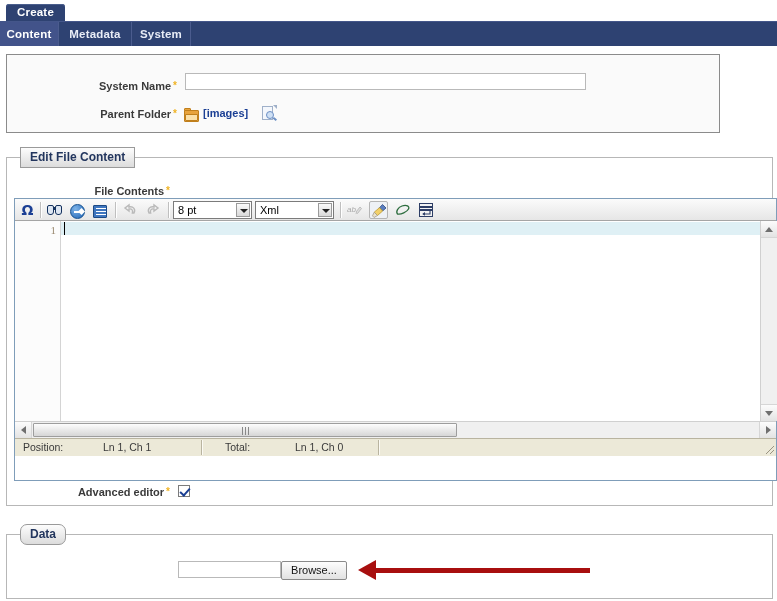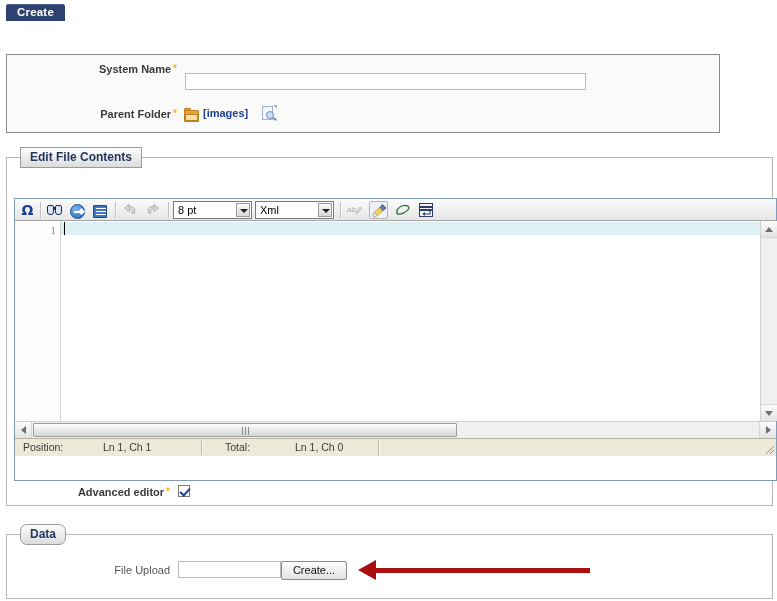--- a/index.html
+++ b/index.html
@@ -149,24 +149,32 @@
 </style>
 </head>
 <body>
 
 <div class="page">
 
   <div class="tabstrip">
     <div class="create-tab">Create</div>
   </div>
 
+  <div class="navbar">
+    <div class="navitem active" style="left:0px;width:58px;text-align:center;padding:0;">Content</div>
+    <div class="navsep" style="left:58px;"></div>
+    <div class="navitem" style="left:59px;width:72px;text-align:center;padding:0;">Metadata</div>
+    <div class="navsep" style="left:131px;"></div>
+    <div class="navitem" style="left:132px;width:58px;text-align:center;padding:0;">System</div>
+    <div class="navsep" style="left:190px;"></div>
+  </div>
 
   <div class="panel" style="left:6px;top:54px;width:712px;height:77px;">
 
-    <div class="flabel" style="left:20px;top:8px;width:150px;">
+    <div class="flabel" style="left:20px;top:25px;width:150px;">
       <span>System Name</span><span class="req">*</span>
     </div>
     <input class="txtinput" style="left: 178px; top: 18px; width: 401px;" value="" placeholder="">
 
     <div class="flabel" style="left:20px;top:53px;width:150px;">
       <span>Parent Folder</span><span class="req">*</span>
     </div>
 
     <div class="folder-icon" style="left:177px;top:55px;">
       <div class="tab"></div>
@@ -176,22 +184,25 @@
     <a class="link" href="#" style="position:absolute;left:196px;top:52px;">[images]</a>
     <div class="docmag" style="left:255px;top:51px;">
       <div class="sheet"></div>
         <div class="fold"></div>
         <div class="glass"></div>
         <div class="handle"></div>
     </div>
   </div>
 
   <div class="fieldset" style="left:6px;top:157px;width:765px;height:347px;"></div>
-  <div class="legend" style="left:20px;top:147px;">Edit File Contents</div>
-
+  <div class="legend" style="left:20px;top:147px;">Edit File Content</div>
+
+  <div class="flabel" style="left:0px;top:185px;width:170px;">
+    <span>File Contents</span><span class="req">*</span>
+  </div>
 
   <div class="editor-wrap" style="left:14px;top:198px;width:763px;height:283px;">
 
     <div class="toolbar" style="width:761px;">
 
       <div class="tb-btn omega" style="left:3px;">Ω</div>
 
       <div class="tb-sep" style="left:25px;"></div>
 
       <div class="tb-btn" style="left:30px;">
@@ -321,24 +332,23 @@
   </div>
 
   <div class="flabel" style="left:0px;top:486px;width:170px;">
     <span>Advanced editor</span><span class="req">*</span>
   </div>
   <div class="chk" style="left:178px;top:485px;"></div>
 
   <div class="fieldset" style="left:6px;top:534px;width:765px;height:63px;"></div>
   <div class="legend" style="left:20px;top:524px;border-radius:7px;">Data</div>
 
-  <div class="flabel muted" style="left:0px;top:564px;width:170px;font-weight:normal;color:#555;">File Upload</div>
 
   <input class="txtinput" style="left: 178px; top: 561px; width: 103px;" value="">
 
-  <div class="btn" style="left:281px;top:561px;width:66px;">Create...</div>
+  <div class="btn" style="left:281px;top:561px;width:66px;">Browse...</div>
 
   <div class="annot" style="left:358px;top:560px;width:232px;height:20px;">
     <div class="head" style="left:0px;top:0px;"></div>
     <div class="shaft" style="left:17px;top:7.5px;width:215px;height:5px;"></div>
   </div>
 
 </div>
 
 </body></html>

